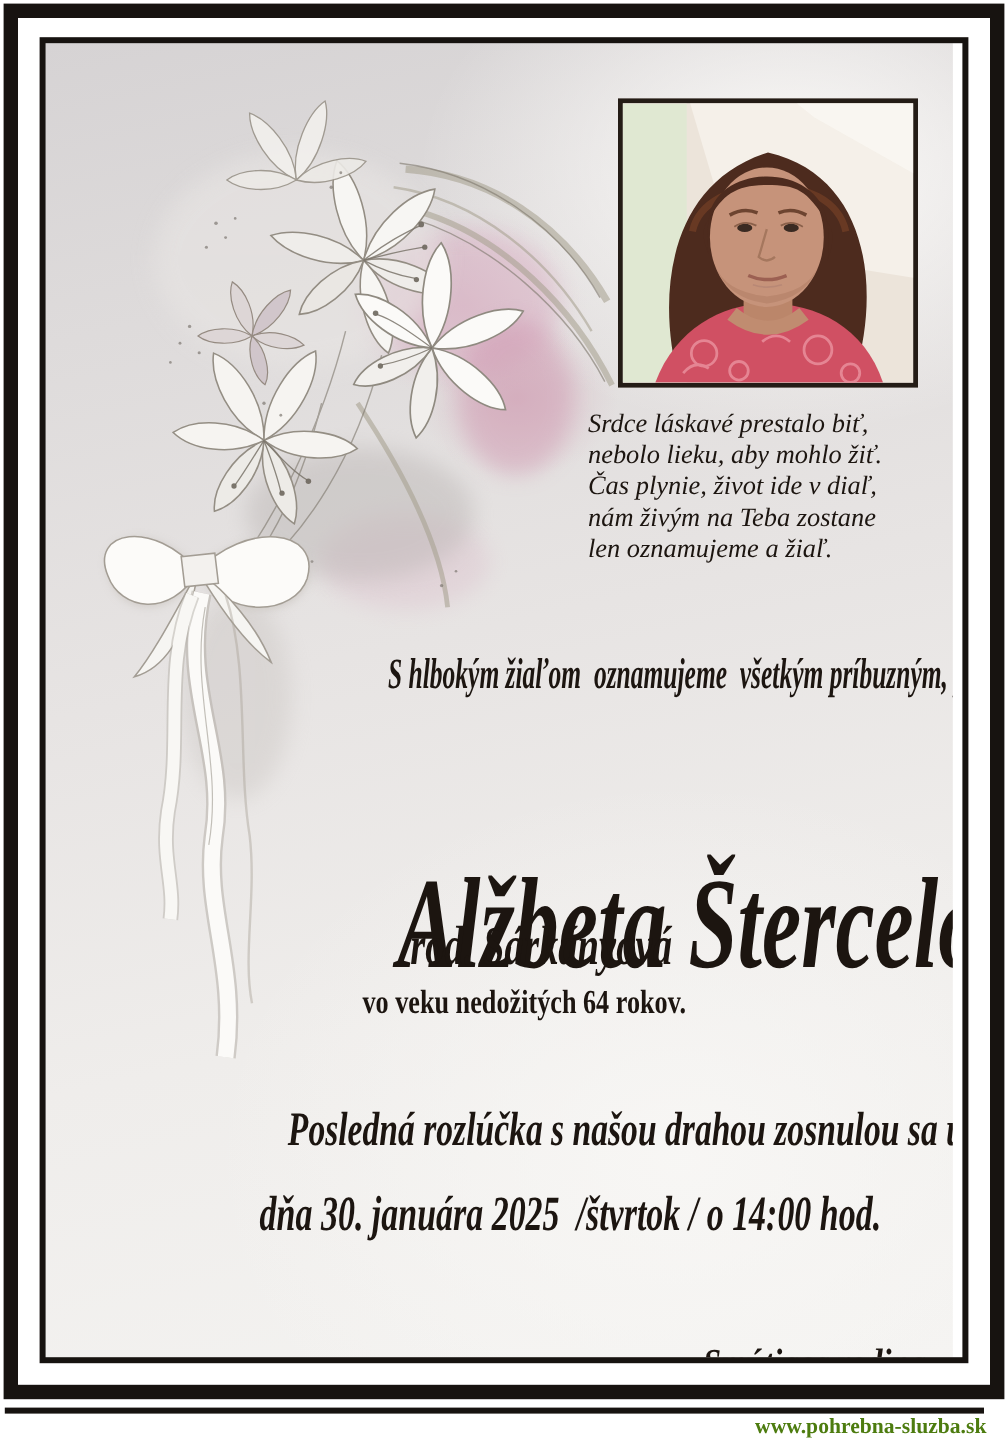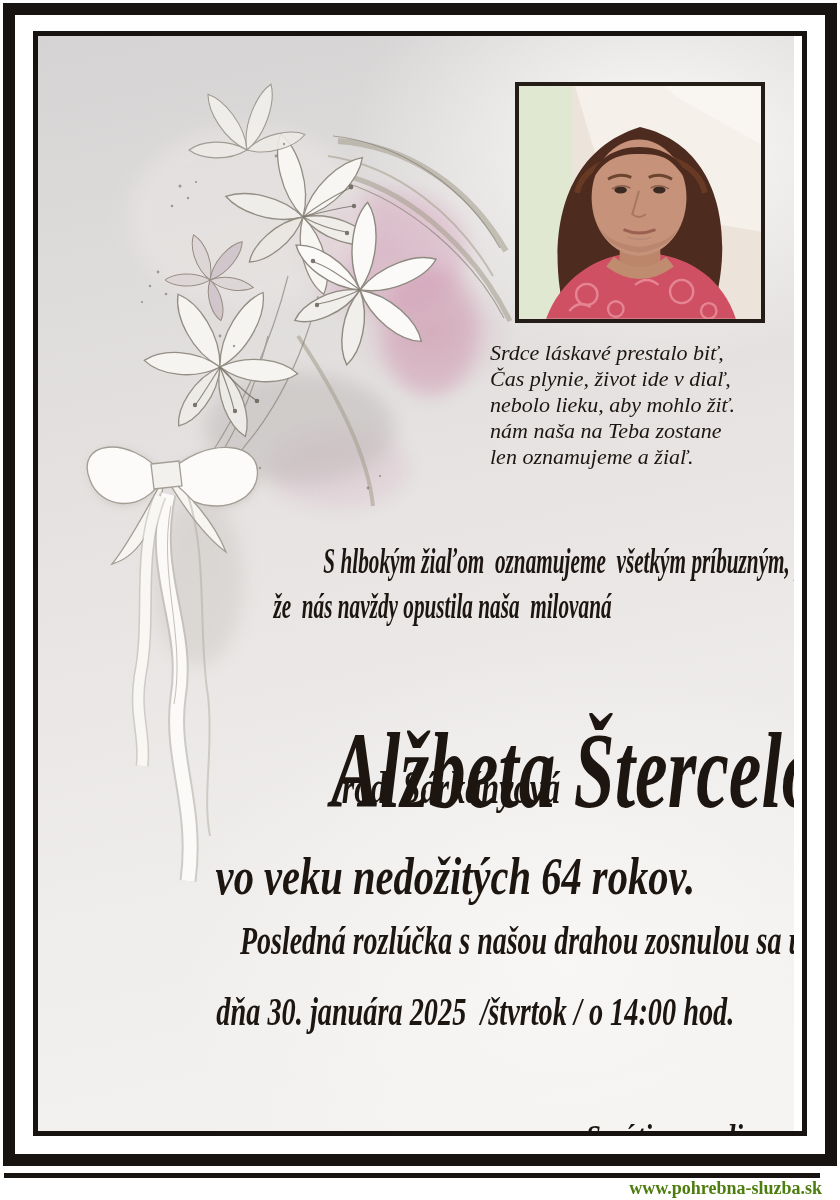--- a/index.html
+++ b/index.html
@@ -41,21 +41,21 @@
   .centerline{
     position:absolute;left:0;width:100%;text-align:center;white-space:pre;z-index:3;
   }
   .centerline > span{display:inline-block;white-space:pre;}
   .ann{top:458px;font-style:italic;font-weight:bold;font-size:36px;line-height:45px;}
   .ann .sq{transform:scaleX(.59);transform-origin:center;}
   .name{top:549px;font-style:italic;font-weight:bold;font-size:108px;line-height:1.15;}
   .name .sq{transform:scaleX(.68);transform-origin:center;}
   .maiden{top:672px;font-style:italic;font-weight:bold;font-size:46px;}
   .maiden .sq{transform:scaleX(.70);transform-origin:center;}
-  .age{top:752px;font-style:italic;font-weight:bold;font-size:52px;}
+  .age{top:752px;font-weight:bold;font-size:28px;}
   .age .sq{transform:scaleX(.78);transform-origin:center;}
   .farewell{top:834px;font-style:italic;font-weight:bold;font-size:40px;}
   .farewell .sq{transform:scaleX(.70);transform-origin:center;}
   .dateline{top:903px;font-style:italic;font-weight:bold;font-size:41px;}
   .dateline .sq{transform:scaleX(.69);transform-origin:center;}
   .place{top:978px;font-style:italic;font-weight:bold;font-size:40px;}
   .place .sq{transform:scaleX(.69);transform-origin:center;}
   .closing{
     position:absolute;right:23px;top:1046px;z-index:3;white-space:pre;
     font-style:italic;font-weight:bold;font-size:33px;
@@ -250,31 +250,28 @@
         <path d="M96,106 q 9,-6 19,-1" stroke="#8a604a" stroke-width="1.6" fill="none"></path>
         <path d="M136,105 q 9,-5 19,1" stroke="#8a604a" stroke-width="1.6" fill="none"></path>
         <path d="M124,108 C 121,118 119,126 117,132 q 7,6 14,0" stroke="#a5775e" stroke-width="2" fill="none"></path>
         <path d="M108,148 Q 124,155 141,148" stroke="#9c6052" stroke-width="3" fill="none"></path>
         <path d="M112,156 Q 124,160 137,156" stroke="#b28374" stroke-width="1.4" fill="none" opacity=".7"></path>
       </svg>
     </div>
 
     <div class="txt poem">
       <div>Srdce láskavé prestalo biť,</div>
+      <div>nebolo lieku, aby mohlo žiť.</div>
       <div>Čas plynie, život ide v diaľ,</div>
-      <div>nebolo lieku, aby mohlo žiť.</div>
-      <div>nám naša na Teba zostane</div>
+      <div>nám živým na Teba zostane</div>
       <div>len oznamujeme a žiaľ.</div>
     </div>
 
     <div class="centerline ann">
       <span class="sq">S hlbokým žiaľom  oznamujeme  všetkým príbuzným, priateľom  a známym,</span>
-    </div>
-    <div class="centerline ann" style="top:503px;">
-      <span class="sq">že  nás navždy opustila naša  milovaná</span>
     </div>
 
     <div class="centerline name">
       <span class="sq">Alžbeta Štercelová</span>
     </div>
     <div class="centerline maiden">
       <span class="sq">rod. Sárkányová</span>
     </div>
 
     <div class="centerline age">

